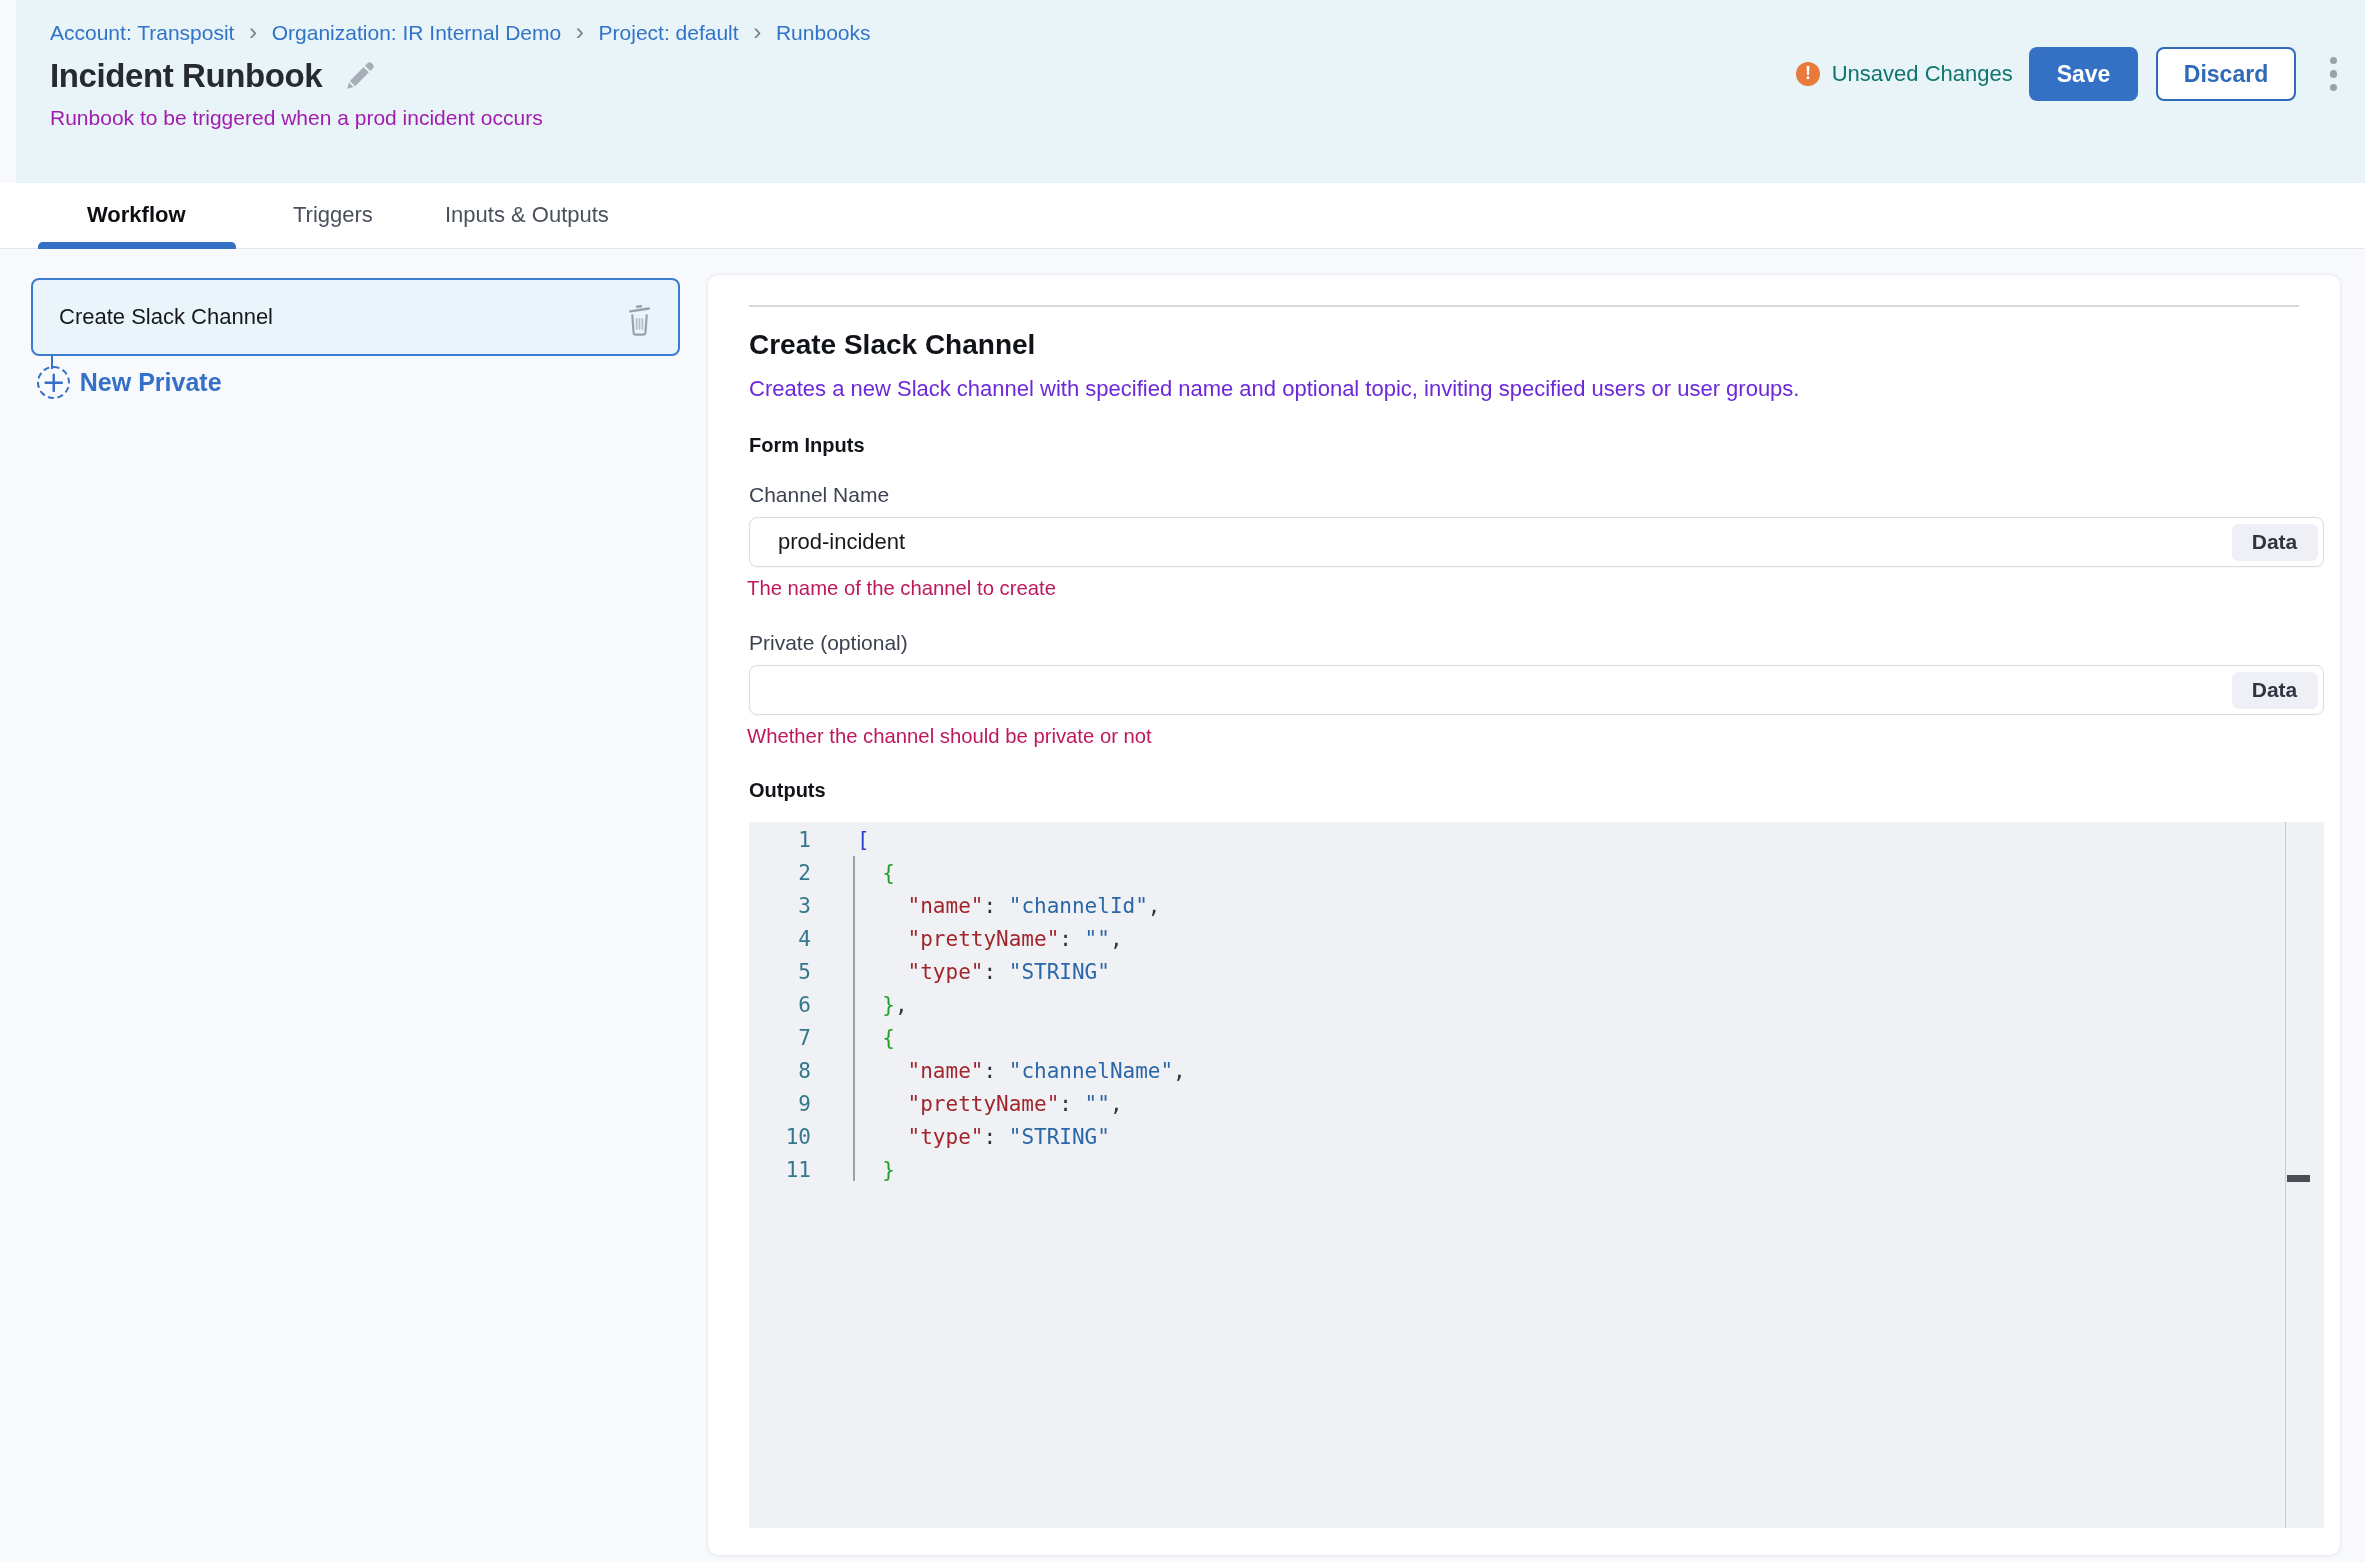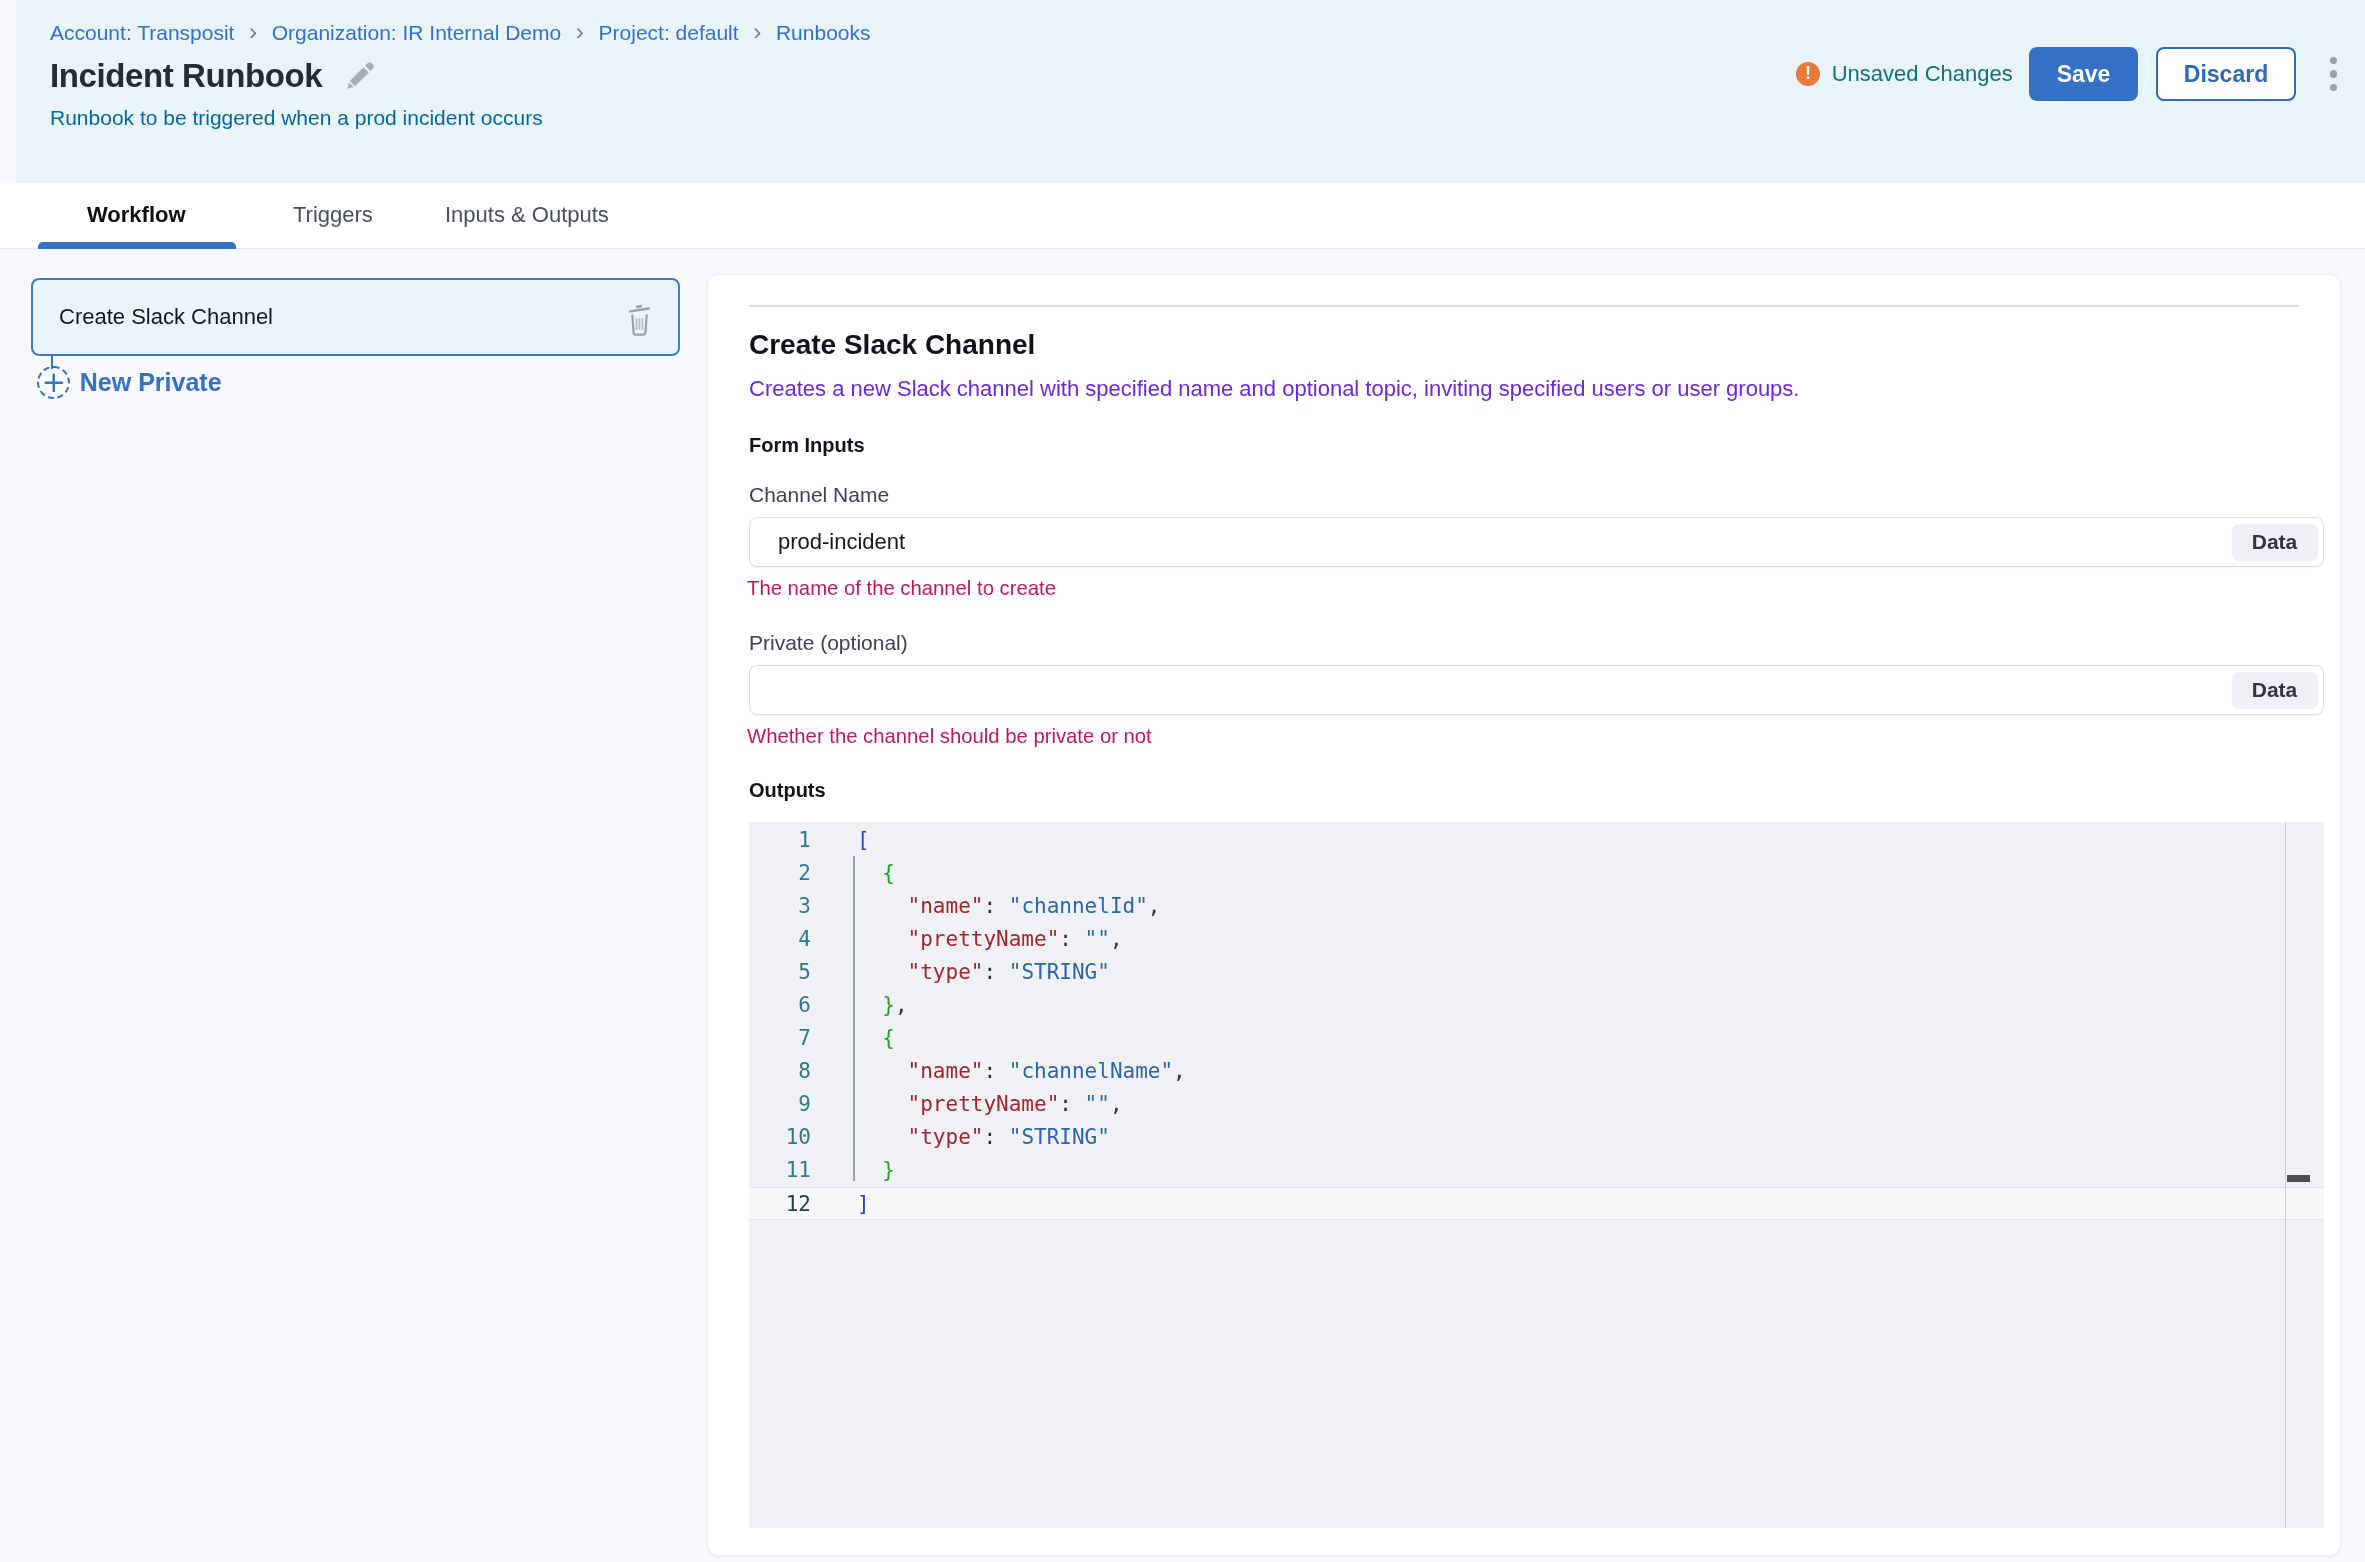--- a/index.html
+++ b/index.html
@@ -7,21 +7,21 @@
   body { font-family:"Liberation Sans", sans-serif; background:#f7f9fc; position:relative; overflow:hidden; }
 
   
   .header { position:absolute; left:16px; top:0; width:2362px; height:183px; background:#e9f4f9; }
   .breadcrumb { position:absolute; left:34px; top:21px; display:flex; align-items:center; gap:14.6px; font-size:21px; }
   .crumb { color:#3173c9; cursor:pointer; }
   .crumb-sep { color:#7b828c; font-size:24.4px; line-height:21px; transform:translateY(-1.6px); }
   .title-row { position:absolute; left:34px; top:57px; display:flex; align-items:center; gap:21px; }
   .page-title { font-size:33px; font-weight:700; color:#262a31; letter-spacing:-0.4px; }
   .pencil-btn { width:33px; height:33px; display:flex; align-items:center; justify-content:center; cursor:pointer; }
-  .subtitle { position:absolute; left:34px; top:106px; font-size:21px; color:#0369a1; }
+  .subtitle { position:absolute; left:34px; top:106px; font-size:21px; color:#a21caf; }
   .header-actions { position:absolute; right:28px; top:47px; display:flex; align-items:center; }
   .status { display:flex; align-items:center; gap:11.4px; margin-right:16.3px; }
   .status-icon { width:24.4px; height:24.4px; border-radius:50%; background:#e87a3c; color:#fff; font-size:18px; font-weight:700; display:flex; align-items:center; justify-content:center; }
   .status-text { color:#0f766e; font-size:22px; font-weight:500; }
   .btn { height:54px; border-radius:8.1px; font-size:23px; font-weight:700; display:flex; align-items:center; justify-content:center; cursor:pointer; }
   .btn-save { width:109px; background:#3470c4; color:#fff; margin-right:18px; }
   .btn-discard { width:140px; background:#fff; color:#2f6ab8; border:2px solid #3069b8; margin-right:21px; }
   .kebab { width:33px; height:49px; display:flex; flex-direction:column; align-items:center; justify-content:center; gap:6.5px; cursor:pointer; }
   .kebab i { width:7.3px; height:7.3px; border-radius:50%; background:#99a1ac; }
 
@@ -216,24 +216,20 @@
             <span class="code-text"><span class="tok-p">    </span><span class="tok-k">"prettyName"</span><span class="tok-p">: </span><span class="tok-s">""</span><span class="tok-p">,</span></span>
           </div>
           <div class="code-line">
             <span class="gutter-num">10</span>
             <span class="code-text"><span class="tok-p">    </span><span class="tok-k">"type"</span><span class="tok-p">: </span><span class="tok-s">"STRING"</span></span>
           </div>
           <div class="code-line">
             <span class="gutter-num">11</span>
             <span class="code-text"><span class="tok-p">  </span><span class="tok-b2">}</span></span>
           </div>
-          <div class="code-line active">
-            <span class="gutter-num">12</span>
-            <span class="code-text"><span class="tok-b1">]</span></span>
-          </div>
         </div>
       <div class="indent-guide"></div>
       <div class="scroll-divider"></div>
       <div class="scroll-thumb"></div>
     </div>
   </div>
 </div>
 
 
 </body></html>

